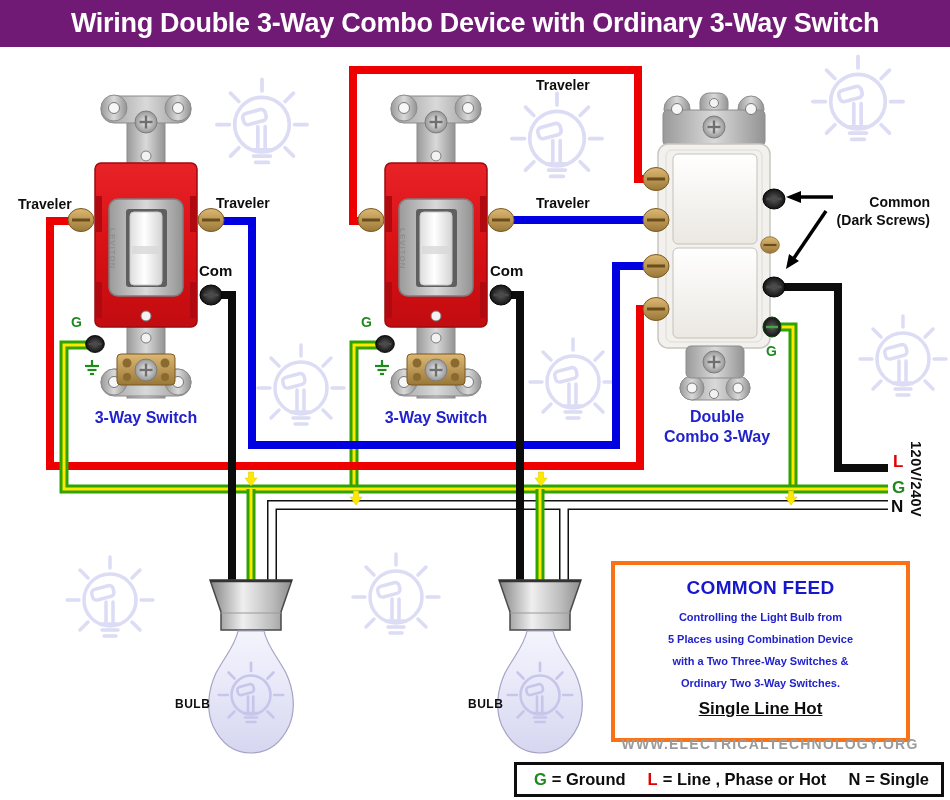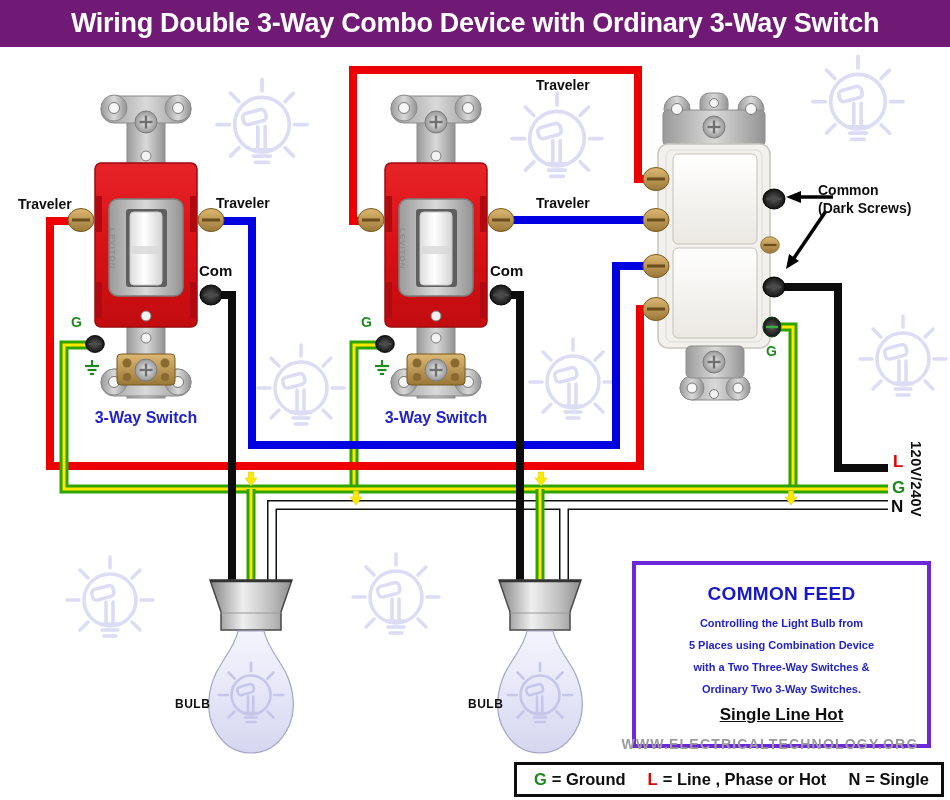--- a/index.html
+++ b/index.html
@@ -8,28 +8,28 @@
   #titlebar{position:absolute;left:0;top:0;width:950px;height:47px;background:#701a75;
             color:#fff;font-size:27px;font-weight:bold;text-align:center;line-height:46px;
             letter-spacing:-0.3px;}
   svg{position:absolute;left:0;top:0;}
   .lbl{position:absolute;color:#0d0d0d;font-weight:bold;white-space:nowrap;}
   .trav{font-size:14px;}
   .com{font-size:15px;}
   .gterm{font-size:14px;color:#1e8a1e;}
   .swname{font-size:16px;color:#2222cc;text-align:center;width:160px;}
   .comboname{font-size:16px;color:#2222cc;text-align:center;width:160px;line-height:20px;}
-  .commonlbl{font-size:14px;text-align:left;width:112px;line-height:18px;}
+  .commonlbl{font-size:14px;text-align:right;width:112px;line-height:18px;margin-top:12px;}
   .supply{font-size:17px;}
   .voltage{writing-mode:vertical-rl;font-size:14.5px;letter-spacing:0.5px;}
   .bulblbl{font-size:12px;letter-spacing:0.5px;margin-left:28px;}
   .brand{position:absolute;writing-mode:vertical-rl;font-size:8px;color:#8f8f8f;
          letter-spacing:1px;font-weight:bold;}
-  #infobox{position:absolute;left:632px;top:561px;width:291px;height:161px;
-           border:4px solid #6d28d9;background:#fff;text-align:center;padding-top:18px;}
+  #infobox{position:absolute;left:611px;top:561px;width:291px;height:161px;
+           border:4px solid #f97316;background:#fff;text-align:center;padding-top:12px;}
   #infobox .head{color:#1717cc;font-size:19px;font-weight:800;letter-spacing:0.3px;margin-bottom:7px;}
   #infobox .line{color:#2222cc;font-size:11px;font-weight:bold;line-height:22px;white-space:nowrap;}
   #infobox .foot{color:#0d0d0d;font-size:17px;font-weight:bold;text-decoration:underline;margin-top:5px;}
   #website{position:absolute;left:612px;top:736px;width:316px;text-align:center;
            color:#9b9b9b;font-size:14px;font-weight:600;letter-spacing:1.2px;}
   #legendbox{position:absolute;left:514px;top:762px;width:424px;height:29px;border:3px solid #0d0d0d;
              background:#fff;display:flex;align-items:center;justify-content:center;
              font-size:16.5px;font-weight:bold;color:#0d0d0d;}
   #legendbox .sym{margin:0 5px;}
   #legendbox .gap{margin-right:17px;}
@@ -296,20 +296,24 @@
   <div class="brand" style="left:108px;top:228px;">LEVITON</div>
   <div class="brand" style="left:398px;top:228px;">LEVITON</div>
 
   <div class="lbl commonlbl" style="left:818px;top:181px;">
     <span>Common</span><br>
     <span>(Dark Screws)</span>
   </div>
 
   <div class="lbl swname" style="left:66px;top:409px;">3-Way Switch</div>
   <div class="lbl swname" style="left:356px;top:409px;">3-Way Switch</div>
+  <div class="lbl comboname" style="left:637px;top:407px;">
+    <span>Double</span><br>
+    <span>Combo 3-Way</span>
+  </div>
 
   <div class="lbl supply lsym" style="left:893px;top:452px;">L</div>
   <div class="lbl supply gsym" style="left:892px;top:478px;">G</div>
   <div class="lbl supply" style="left:891px;top:497px;">N</div>
   <div class="lbl voltage" style="left:908px;top:441px;">120V/240V</div>
 
   <div class="lbl bulblbl" style="left:147px;top:697px;">BULB</div>
   <div class="lbl bulblbl" style="left:440px;top:697px;">BULB</div>
 
   <div id="infobox">

